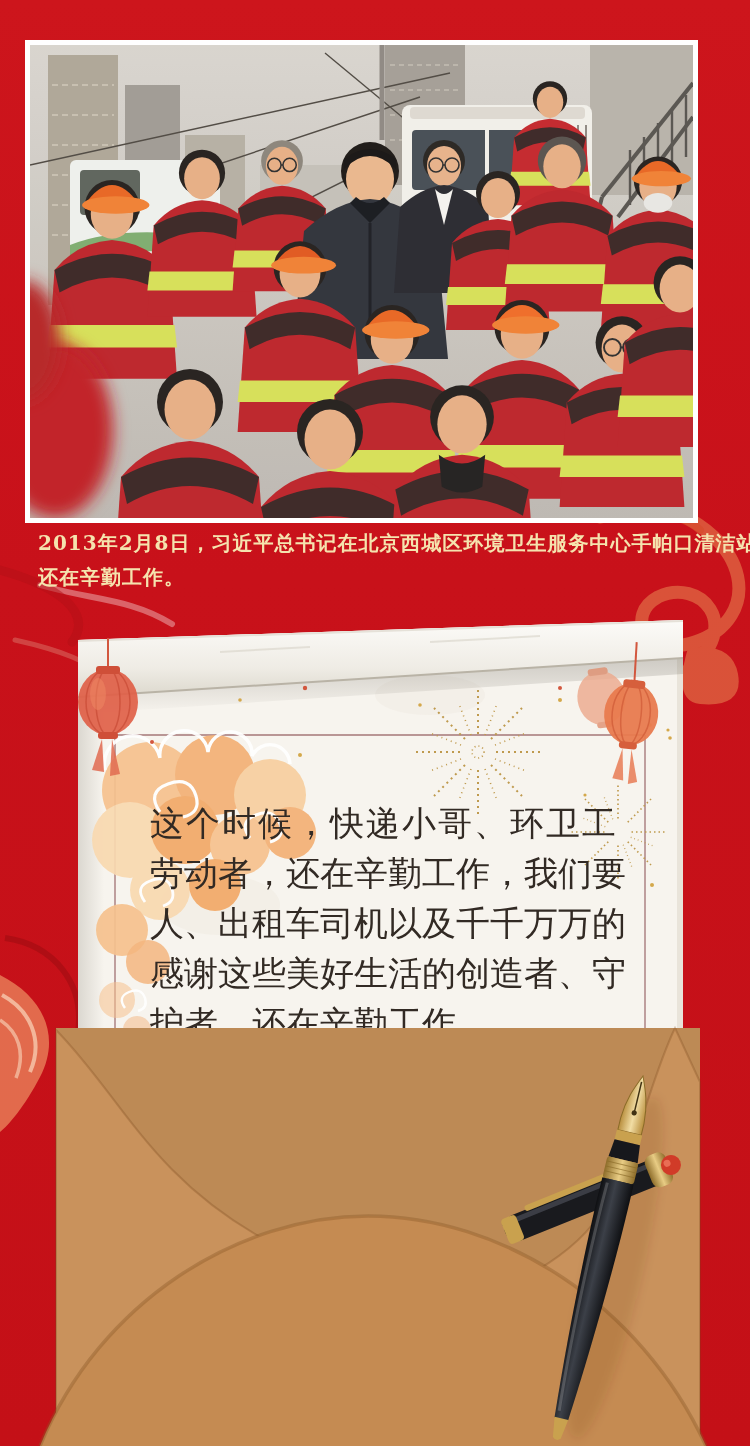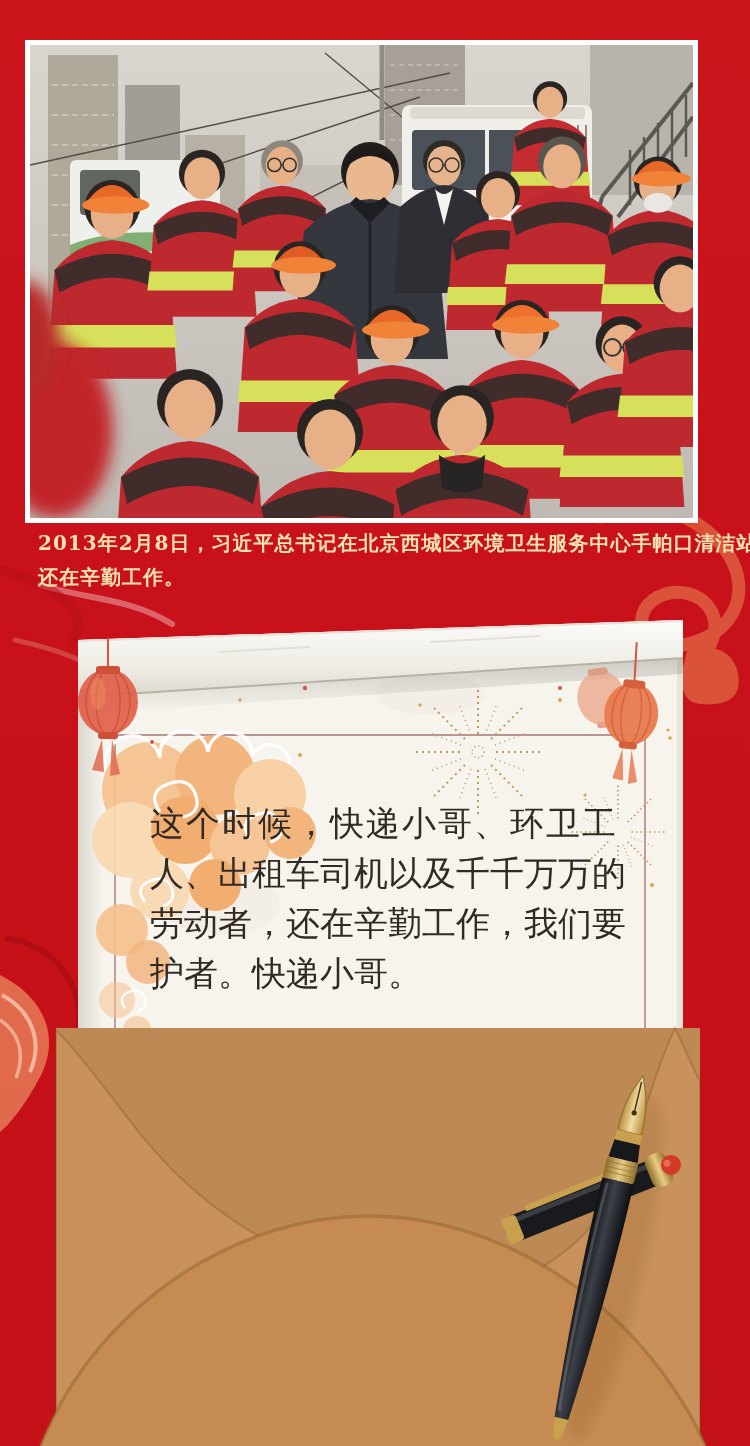--- a/index.html
+++ b/index.html
@@ -373,23 +373,24 @@
       <ellipse cx="0" cy="8" rx="10" ry="31" fill="none" stroke="#cf5a36" stroke-width="1.5" opacity="0.7"></ellipse>
       <rect x="-11" y="-26" width="22" height="8" rx="3" fill="#d65f3c"></rect>
       <rect x="-9" y="36" width="18" height="7" rx="3" fill="#d65f3c"></rect>
       <path d="M-5,43 L-12,74 L-1,75 Z" fill="#e87a54" opacity="0.85"></path>
       <path d="M4,43 L4,78 L13,75 Z" fill="#e87a54" opacity="0.85"></path>
     </g>
   </svg>
 
   <div class="letter-text z4">
     <div class="lline l1">这个时候，快递小哥、环卫工</div>
+    <div class="lline">劳动者，还在辛勤工作，我们要</div>
     <div class="lline">人、出租车司机以及千千万万的</div>
-    <div class="lline">劳动者，还在辛勤工作，我们要</div>
-    <div class="lline">护者。快递小哥。</div>
+    <div class="lline">感谢这些美好生活的创造者、守</div>
+    <div class="lline">护者。还在辛勤工作。</div>
   </div>
   <div class="attribution z4">—— 国家主席习近平发表二〇一九年新年贺词</div>
 
   <svg class="z5" width="750" height="1446" viewBox="0 0 750 1446">
     <defs>
       <linearGradient id="bodyGrad" x1="0" y1="0" x2="1" y2="0">
         <stop offset="0" stop-color="#0e0f12"></stop>
           <stop offset="0.45" stop-color="#3c4048"></stop>
           <stop offset="1" stop-color="#0e0f12"></stop>
       </linearGradient>

